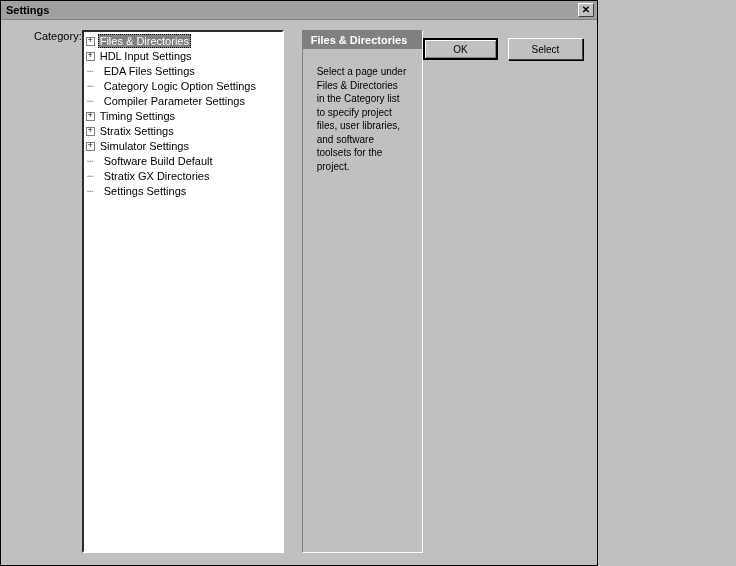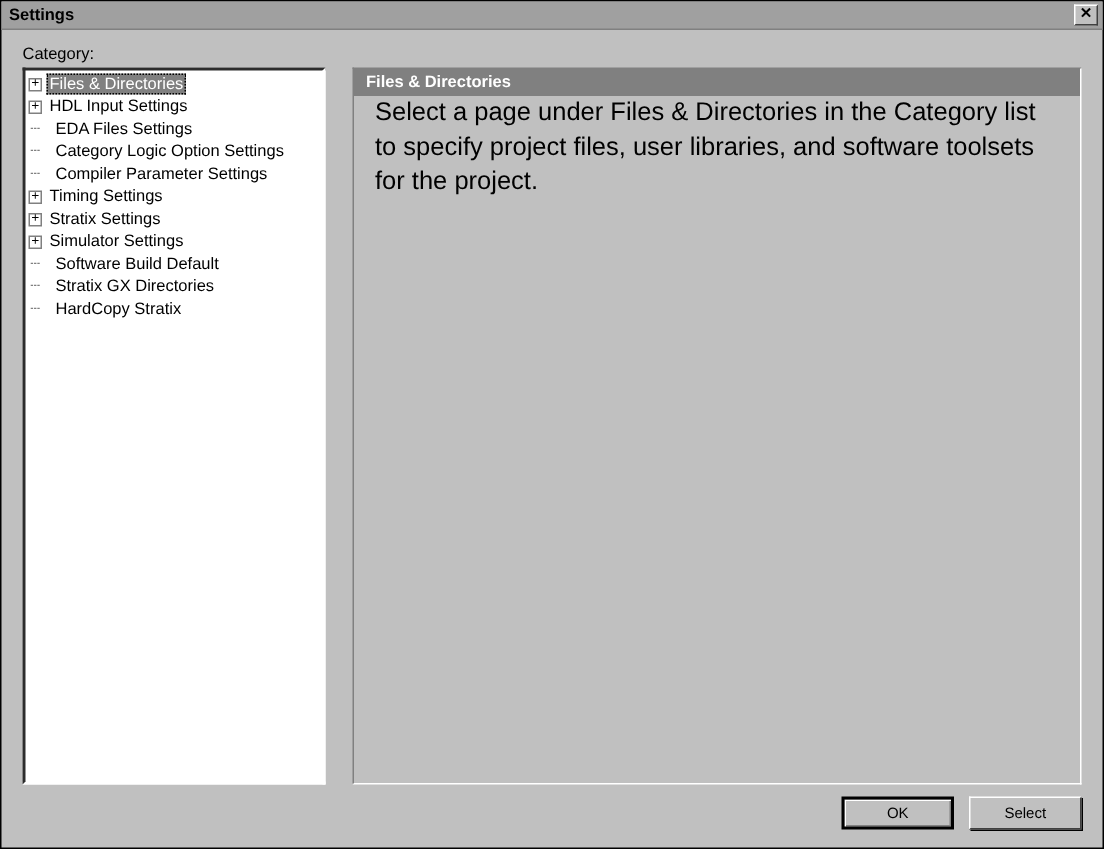--- a/index.html
+++ b/index.html
@@ -7,21 +7,21 @@
     margin: 0;
     padding: 0;
     font-family: Tahoma, Arial, sans-serif;
     font-size: 11px;
     background: #c0c0c0;
     width: 736px;
     height: 566px;
     overflow: hidden;
   }
   .window {
-    width: 736px;
+    width: 598px;
     height: 566px;
     background: #c0c0c0;
     border: 1px solid #000;
     display: flex;
     flex-direction: column;
   }
   .titlebar {
     height: 19px;
     background: #a0a0a0;
     border-bottom: 1px solid #808080;
@@ -48,21 +48,22 @@
     font-family: Arial;
     font-size: 10px;
     font-weight: bold;
     line-height: 1;
     cursor: pointer;
   }
   .body {
     flex: 1;
     padding: 10px 14px 12px 14px;
     display: flex;
-    flex-direction: column;
+    flex-direction: row;
+    margin-left: 19px;
   }
   .category-label {
     margin-bottom: 3px;
     font-size: 11px;
   }
   .panels {
     flex: 1;
     display: flex;
     gap: 18px;
     min-height: 0;
@@ -132,22 +133,22 @@
   }
   .panel-header {
     background: #808080;
     color: #fff;
     font-weight: bold;
     padding: 3px 8px;
     font-size: 11px;
   }
   .panel-body {
     flex: 1;
-    padding: 0 14px;
-    font-size: 17px;
+    padding: 16px 14px;
+    font-size: 10px;
     color: #000;
     line-height: 1.35;
   }
   .button-row {
     display: flex;
     justify-content: flex-end;
     gap: 10px;
     margin-top: 8px;
   }
   .btn {
@@ -188,21 +189,21 @@
             <li class="selected"><span class="exp">+</span><span class="node-label">Files &amp; Directories</span></li>
             <li><span class="exp">+</span><span class="node-label">HDL Input Settings</span></li>
             <li style="padding-left: 16px;"><span class="dash">┄</span><span class="node-label">EDA Files Settings</span></li>
             <li style="padding-left: 16px;"><span class="dash">┄</span><span class="node-label">Category Logic Option Settings</span></li>
             <li style="padding-left: 16px;"><span class="dash">┄</span><span class="node-label">Compiler Parameter Settings</span></li>
             <li><span class="exp">+</span><span class="node-label">Timing Settings</span></li>
             <li><span class="exp">+</span><span class="node-label">Stratix Settings</span></li>
             <li><span class="exp">+</span><span class="node-label">Simulator Settings</span></li>
             <li style="padding-left: 16px;"><span class="dash">┄</span><span class="node-label">Software Build Default</span></li>
             <li style="padding-left: 16px;"><span class="dash">┄</span><span class="node-label">Stratix GX Directories</span></li>
-            <li style="padding-left: 16px;"><span class="dash">┄</span><span class="node-label">HardCopy Stratix</span></li>
+            <li style="padding-left: 16px;"><span class="dash">┄</span><span class="node-label">Settings Settings</span></li>
           </ul>
       </div>
 
       <div class="right-panel">
         <div class="panel-header">Files &amp; Directories</div>
         <div class="panel-body">Select a page under Files &amp; Directories in the Category list to specify project files, user libraries, and software toolsets for the project.</div>
       </div>
 
     </div>
 

